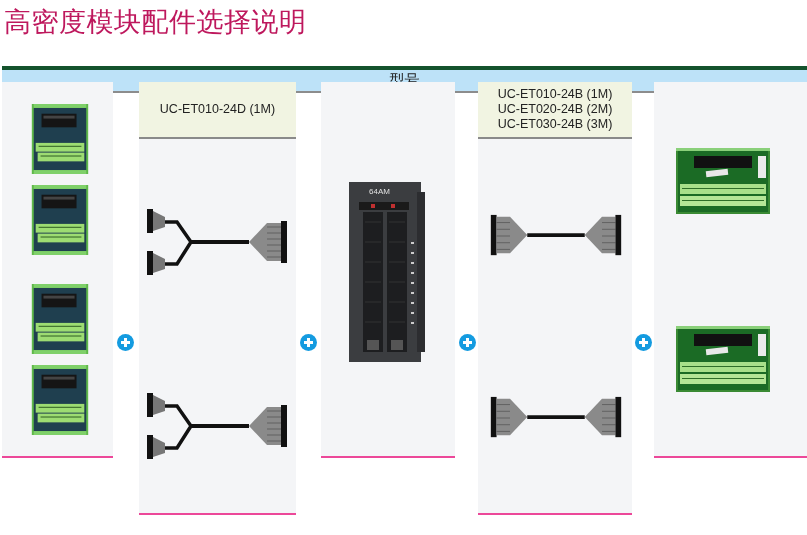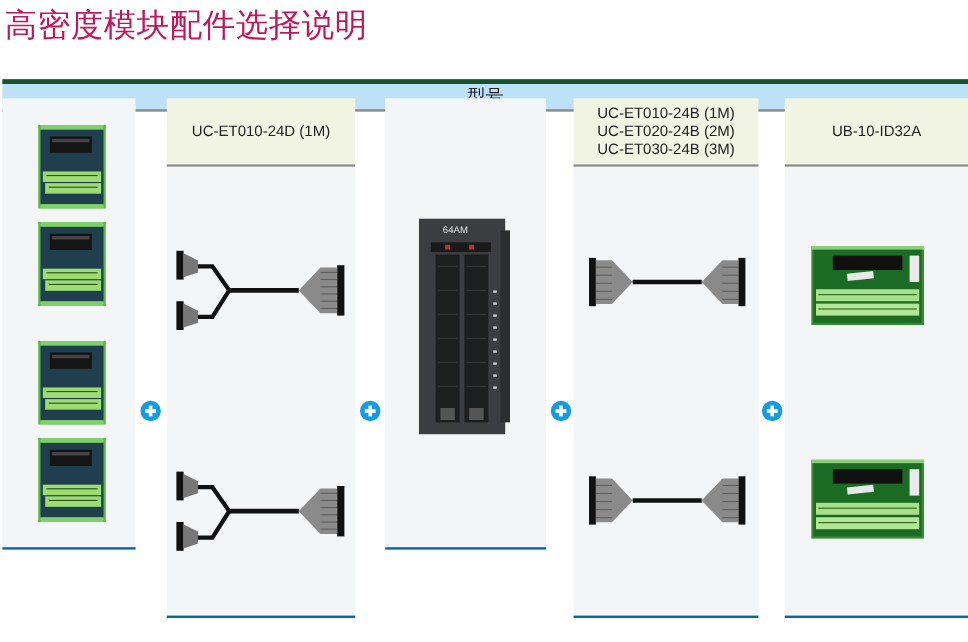--- a/index.html
+++ b/index.html
@@ -7,21 +7,21 @@
          font-family:"Liberation Sans","DejaVu Sans",sans-serif; }
   .title { position:absolute; left:4px; top:6px; font-size:27px; color:#be185d; letter-spacing:0.5px;
            font-family:Liberation Mono, monospace; font-weight:normal; line-height:36px; }
   .header-band { position:absolute; left:2px; top:66px; width:805px; height:27px; background:#bde2f8;
                  border-top:4px solid #14532d; border-bottom:2px solid #8c8c8c; box-sizing:border-box;
                  display:flex; align-items:center; justify-content:center; font-size:15px; color:#222; }
   .col { position:absolute; top:82px; height:435px; }
   .col .model { height:57px; background:#f1f4e2; border-bottom:2px solid #8a8a8a; box-sizing:border-box;
                 display:flex; flex-direction:column; align-items:center; justify-content:center;
                 font-size:12.5px; color:#222; line-height:15px; text-align:center; }
-  .col .body { height:376px; background:#f4f5f7; border-bottom:2px solid #0369a1; box-sizing:border-box; position:relative; }
+  .col .body { height:376px; background:#f4f5f7; border-bottom:2px solid #ec4899; box-sizing:border-box; position:relative; }
   .plus { position:absolute; width:17px; height:17px; border-radius:50%; background:#149be0;
           display:flex; align-items:center; justify-content:center; }
   .plus::before { content:""; position:absolute; width:9px; height:3px; background:#fff; }
   .plus::after { content:""; position:absolute; width:3px; height:9px; background:#fff; }
   .img { position:absolute; }
 </style>
 </head>
 <body>
 
 <svg width="0" height="0" style="position:absolute">
@@ -191,23 +191,20 @@
       </svg>
     <svg class="img" style="left:12px;top:256px;" width="132" height="46">
         <use href="#cableS"></use>
       </svg>
   </div>
 </div>
 
 <div class="plus" style="left:635px;top:334px;"></div>
 
 <div class="col" style="left:654px;width:153px;">
-  <div class="model">
-    <span>UB-10-ID32A</span>
-  </div>
   <div class="body">
     <svg class="img" style="left:22px;top:66px;" width="94" height="66">
         <use href="#tb32"></use>
       </svg>
     <svg class="img" style="left:22px;top:244px;" width="94" height="66">
         <use href="#tb32"></use>
       </svg>
   </div>
 </div>
 

